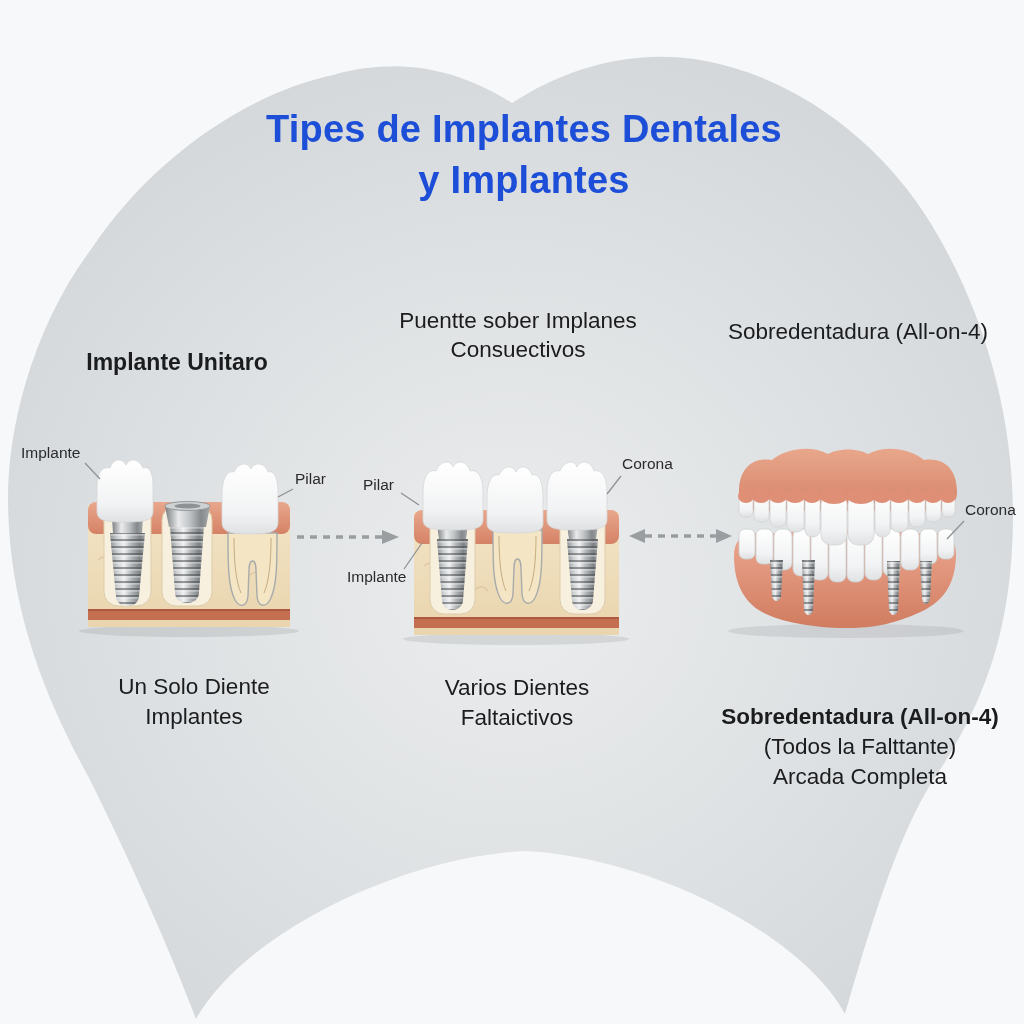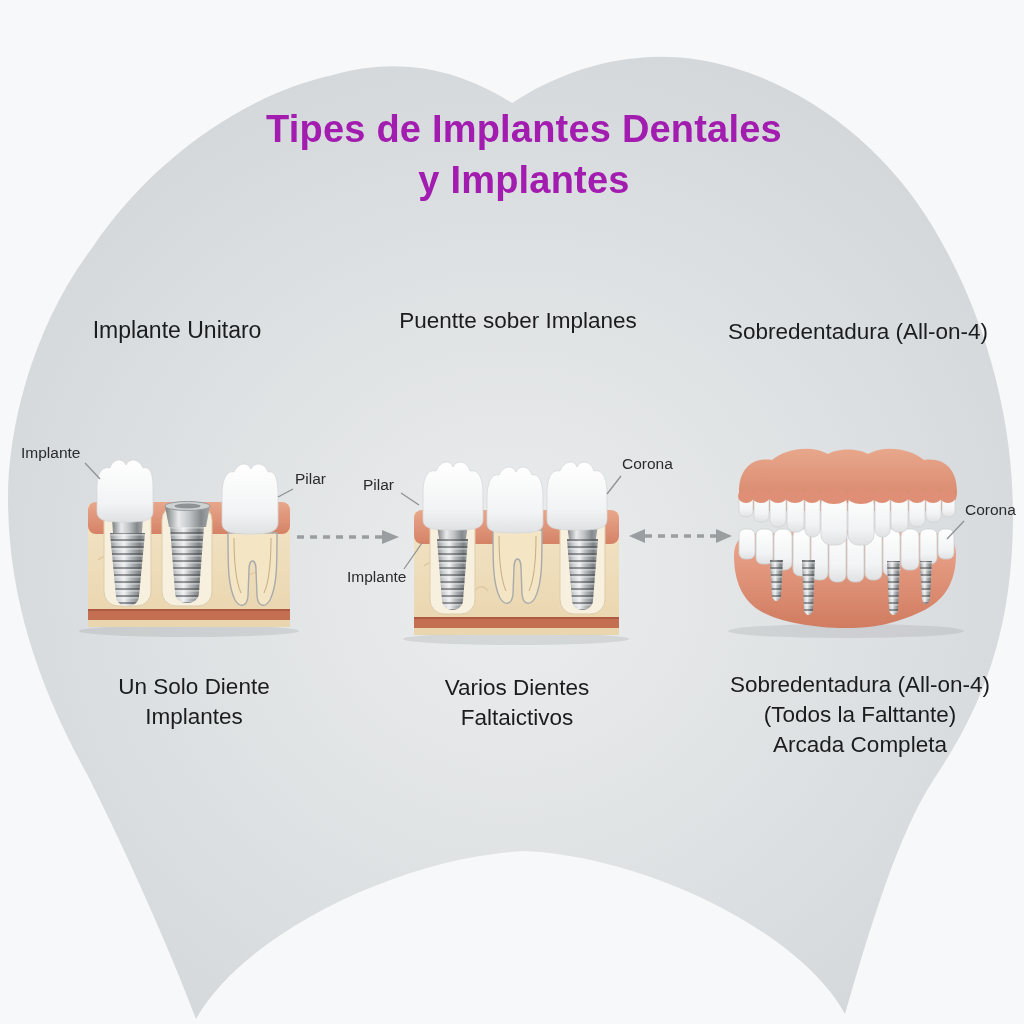--- a/index.html
+++ b/index.html
@@ -1,23 +1,23 @@
 <!DOCTYPE html>
 <html><head>
 <meta charset="utf-8">
 <style>
   html,body{margin:0;padding:0;background:#f7f8f9;}
   .stage{position:relative;width:1024px;height:1024px;overflow:hidden;
          font-family:"Liberation Sans","DejaVu Sans",sans-serif;background:#f7f8f9;}
   .stage svg.art{position:absolute;left:0;top:0;}
   .txt{position:absolute;color:#1d1e20;white-space:nowrap;}
   .center{transform:translateX(-50%);text-align:center;}
-  .title{font-size:38px;font-weight:700;line-height:51px;color:#a21caf;letter-spacing:.2px;}
+  .title{font-size:38px;font-weight:700;line-height:51px;color:#1d4ed8;letter-spacing:.2px;}
   .header{font-size:23px;line-height:29px;color:#1b1c1e;}
-  .bold{font-weight:400;}
+  .bold{font-weight:700;margin-top:32px;}
   .caption{font-size:22.5px;line-height:30px;color:#1b1c1e;}
   .lbl{font-size:15.5px;color:#2a2b2d;}
 </style>
 </head>
 <body>
 
 <div class="stage">
 
 <svg class="art" width="1024" height="1024" viewBox="0 0 1024 1024">
   <defs>
@@ -219,20 +219,21 @@
 
   <div class="txt title center" style="left:524px;top:104px;">
     <div>Tipes de Implantes Dentales</div>
     <div>y Implantes</div>
   </div>
 
   <div class="txt header bold center" style="left:177px;top:316px;">Implante Unitaro</div>
 
   <div class="txt header center" style="left:518px;top:306px;font-size:22.5px;">
     <div>Puentte sober Implanes</div>
+    <div>Consuectivos</div>
   </div>
 
   <div class="txt header center" style="left:858px;top:317px;font-size:22.5px;">Sobredentadura (All-on-4)</div>
 
   <div class="txt lbl" style="left:21px;top:444px;">Implante</div>
   <div class="txt lbl" style="left:295px;top:470px;">Pilar</div>
 
   <div class="txt lbl" style="left:363px;top:476px;">Pilar</div>
   <div class="txt lbl" style="left:622px;top:455px;">Corona</div>
   <div class="txt lbl" style="left:347px;top:568px;">Implante</div>

